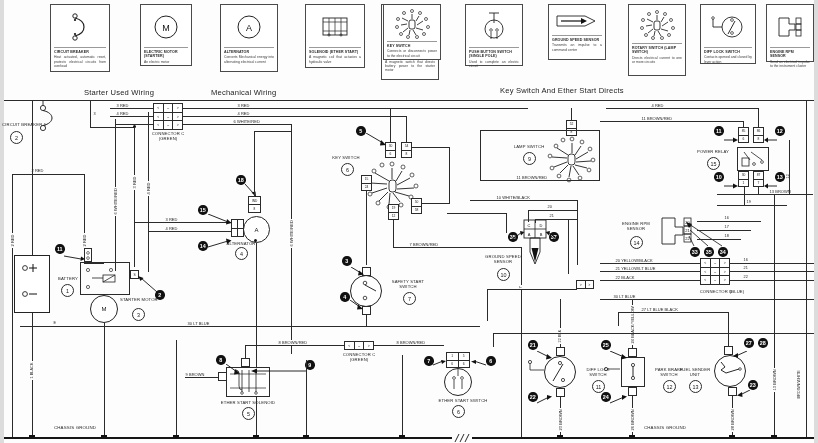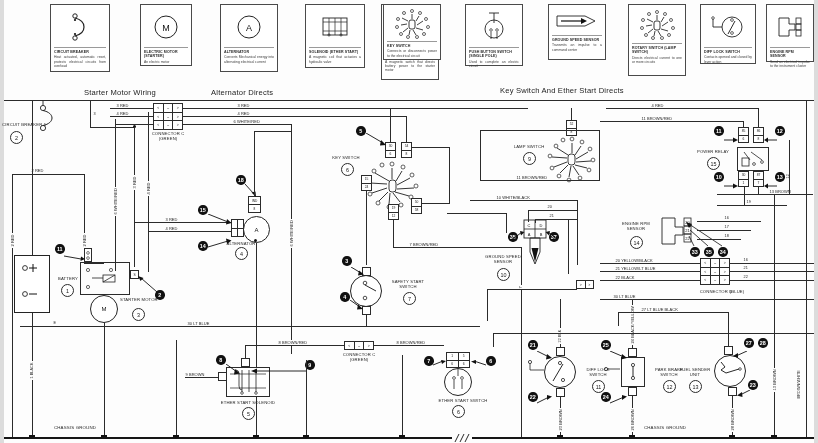--- a/index.html
+++ b/index.html
@@ -281,22 +281,22 @@
           <rect x="21" y="4" width="5" height="6" fill="none" stroke="#222" stroke-width="0.8"></rect>
           <rect x="21" y="10" width="5" height="6" fill="none" stroke="#222" stroke-width="0.8"></rect>
           <rect x="21" y="16" width="5" height="6" fill="none" stroke="#222" stroke-width="0.8"></rect>
         </svg>
       </div>
       <div class="lg-title">ENGINE RPM SENSOR</div>
       <div class="lg-desc">Send an electrical impulse to the instrument cluster</div>
     </div>
   </div>
 
-  <div class="sect-title" style="left:84px;top:88px;">Starter Motor Wiring</div>
-  <div class="sect-title" style="left:211px;top:88px;">Alternator Directs</div>
+  <div class="sect-title" style="left:84px;top:88px;">Starter Used Wiring</div>
+  <div class="sect-title" style="left:211px;top:88px;">Mechanical Wiring</div>
   <div class="sect-title" style="left:500px;top:86px;">Key Switch And Ether Start Directs</div>
 
   <div class="w wh" style="left:4px;top:100px;width:810px;"></div>
 
   <div class="abs" style="left:33px;top:100px;width:30px;height:36px;">
     <svg width="30" height="36" viewBox="0 0 30 36">
       <circle cx="10" cy="8" r="2.6" fill="none" stroke="#222" stroke-width="0.9"></circle>
       <circle cx="10" cy="28" r="2.6" fill="none" stroke="#222" stroke-width="0.9"></circle>
       <path d="M10 10.5 C 22 13, 22 23, 10 25.5" fill="none" stroke="#222" stroke-width="1"></path>
       <line x1="10" y1="5.4" x2="10" y2="0" stroke="#222" stroke-width="0.9"></line>

